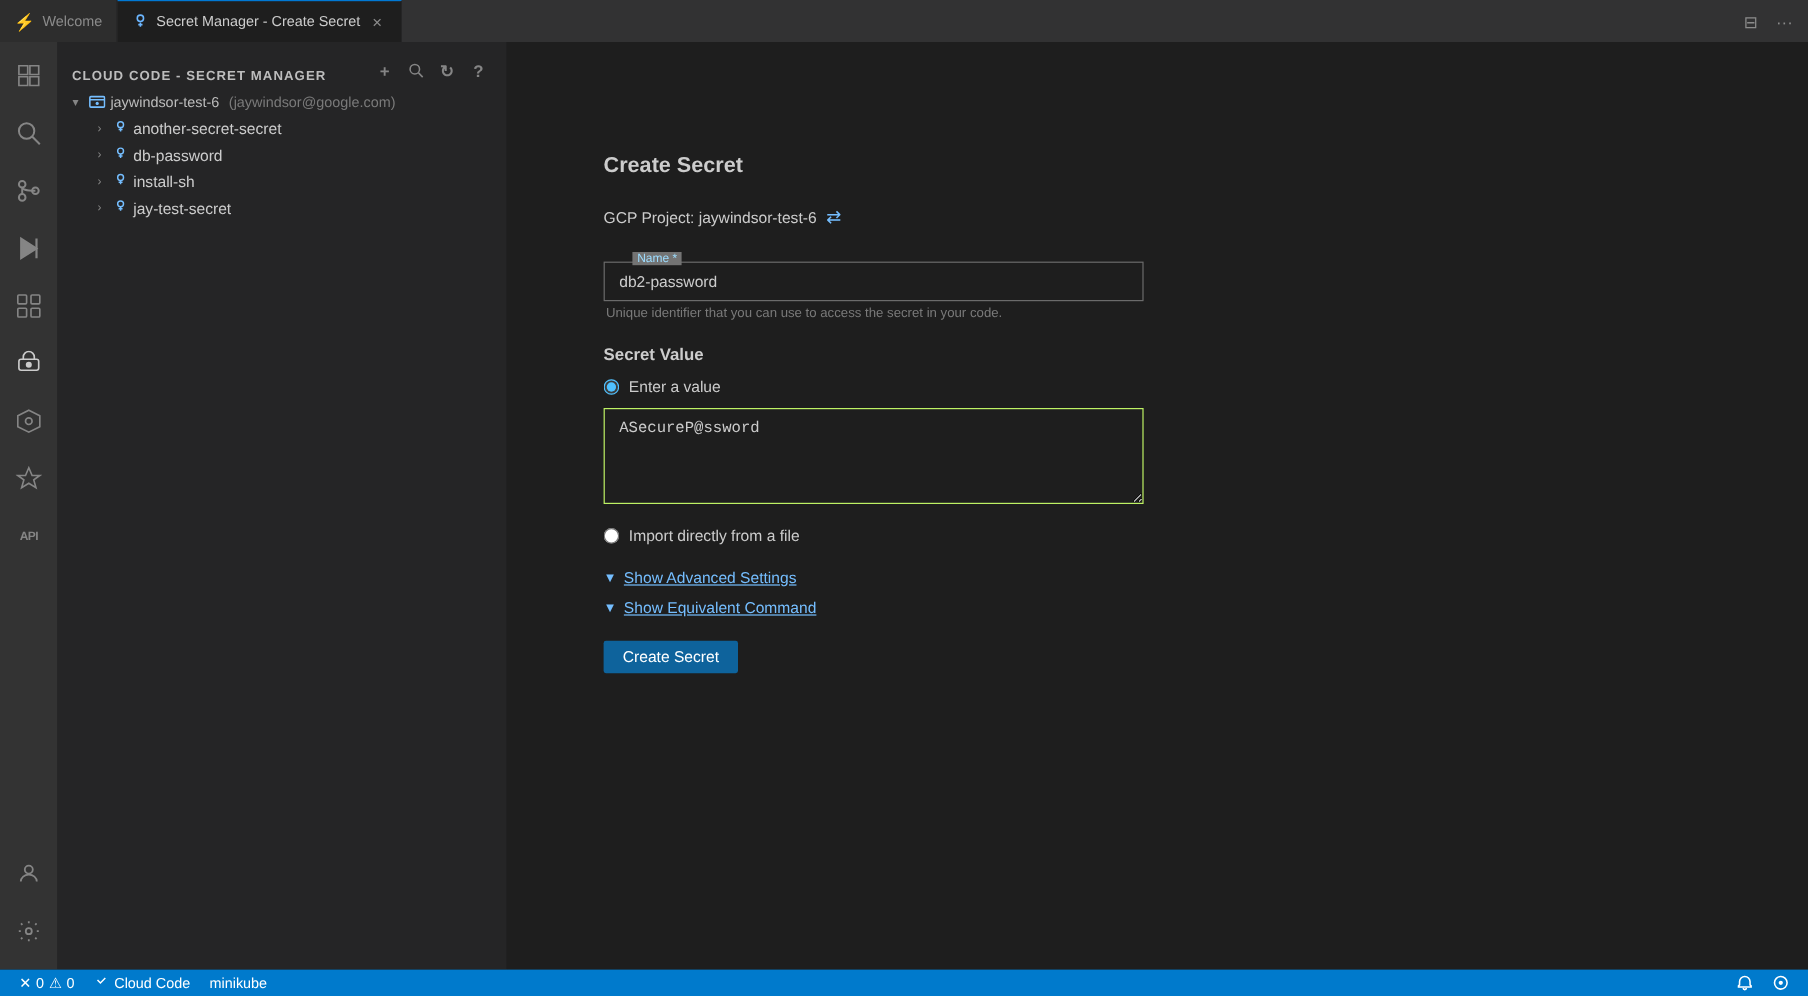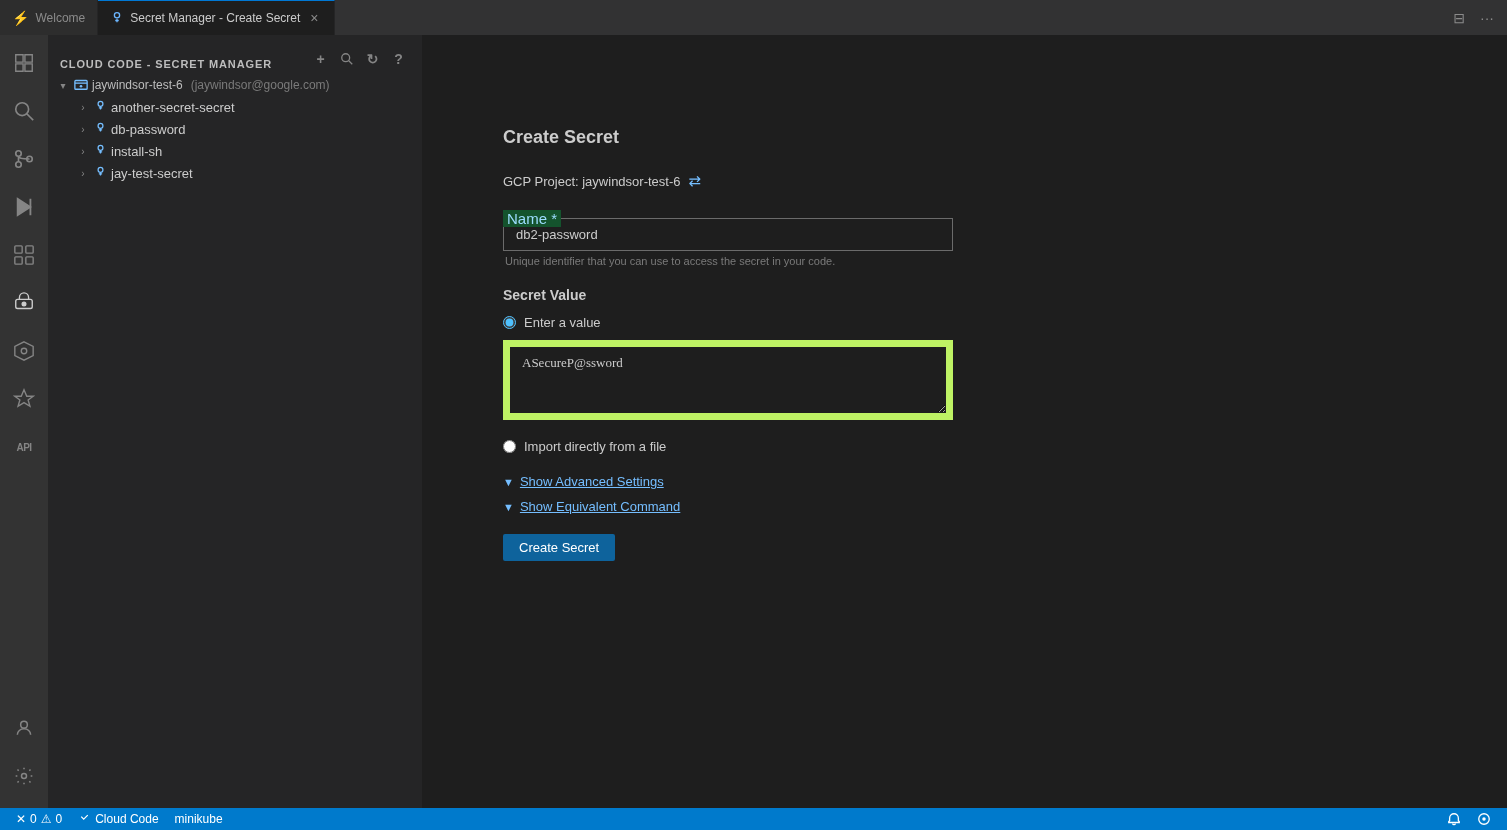--- a/index.html
+++ b/index.html
@@ -245,24 +245,24 @@
       margin-bottom: 20px;
     }
 
     .text-input-container {
       position: relative;
       width: 450px;
     }
     .text-input-container label {
       position: absolute;
       top: -8px;
-      left: 0;
-      background: #14532d;
+      left: 24px;
+      background: #737373;
       padding: 0 4px;
-      font-size: 15px;
+      font-size: 10px;
       color: #9cdcfe;
       z-index: 1;
     }
     .text-input-container input {
       width: 100%;
       background: #1e1e1e;
       border: 1px solid #6b6b6b;
       color: #cccccc;
       padding: 8px 12px;
       font-size: 13px;
@@ -300,26 +300,26 @@
     }
 
     .textarea-container {
       width: 450px;
       position: relative;
     }
     .secret-textarea {
       width: 100%;
       height: 80px;
       background: #1e1e1e;
-      border: 7px solid #bef264;
+      border: 1px solid #bef264;
       color: #cccccc;
       padding: 8px 12px;
       font-size: 13px;
       outline: none;
-      font-family: Liberation Serif, serif;
+      font-family: Liberation Mono, monospace;
       resize: vertical;
     }
 
     .collapsible-row {
       display: flex;
       align-items: center;
       gap: 6px;
       margin-bottom: 10px;
       cursor: pointer;
     }

